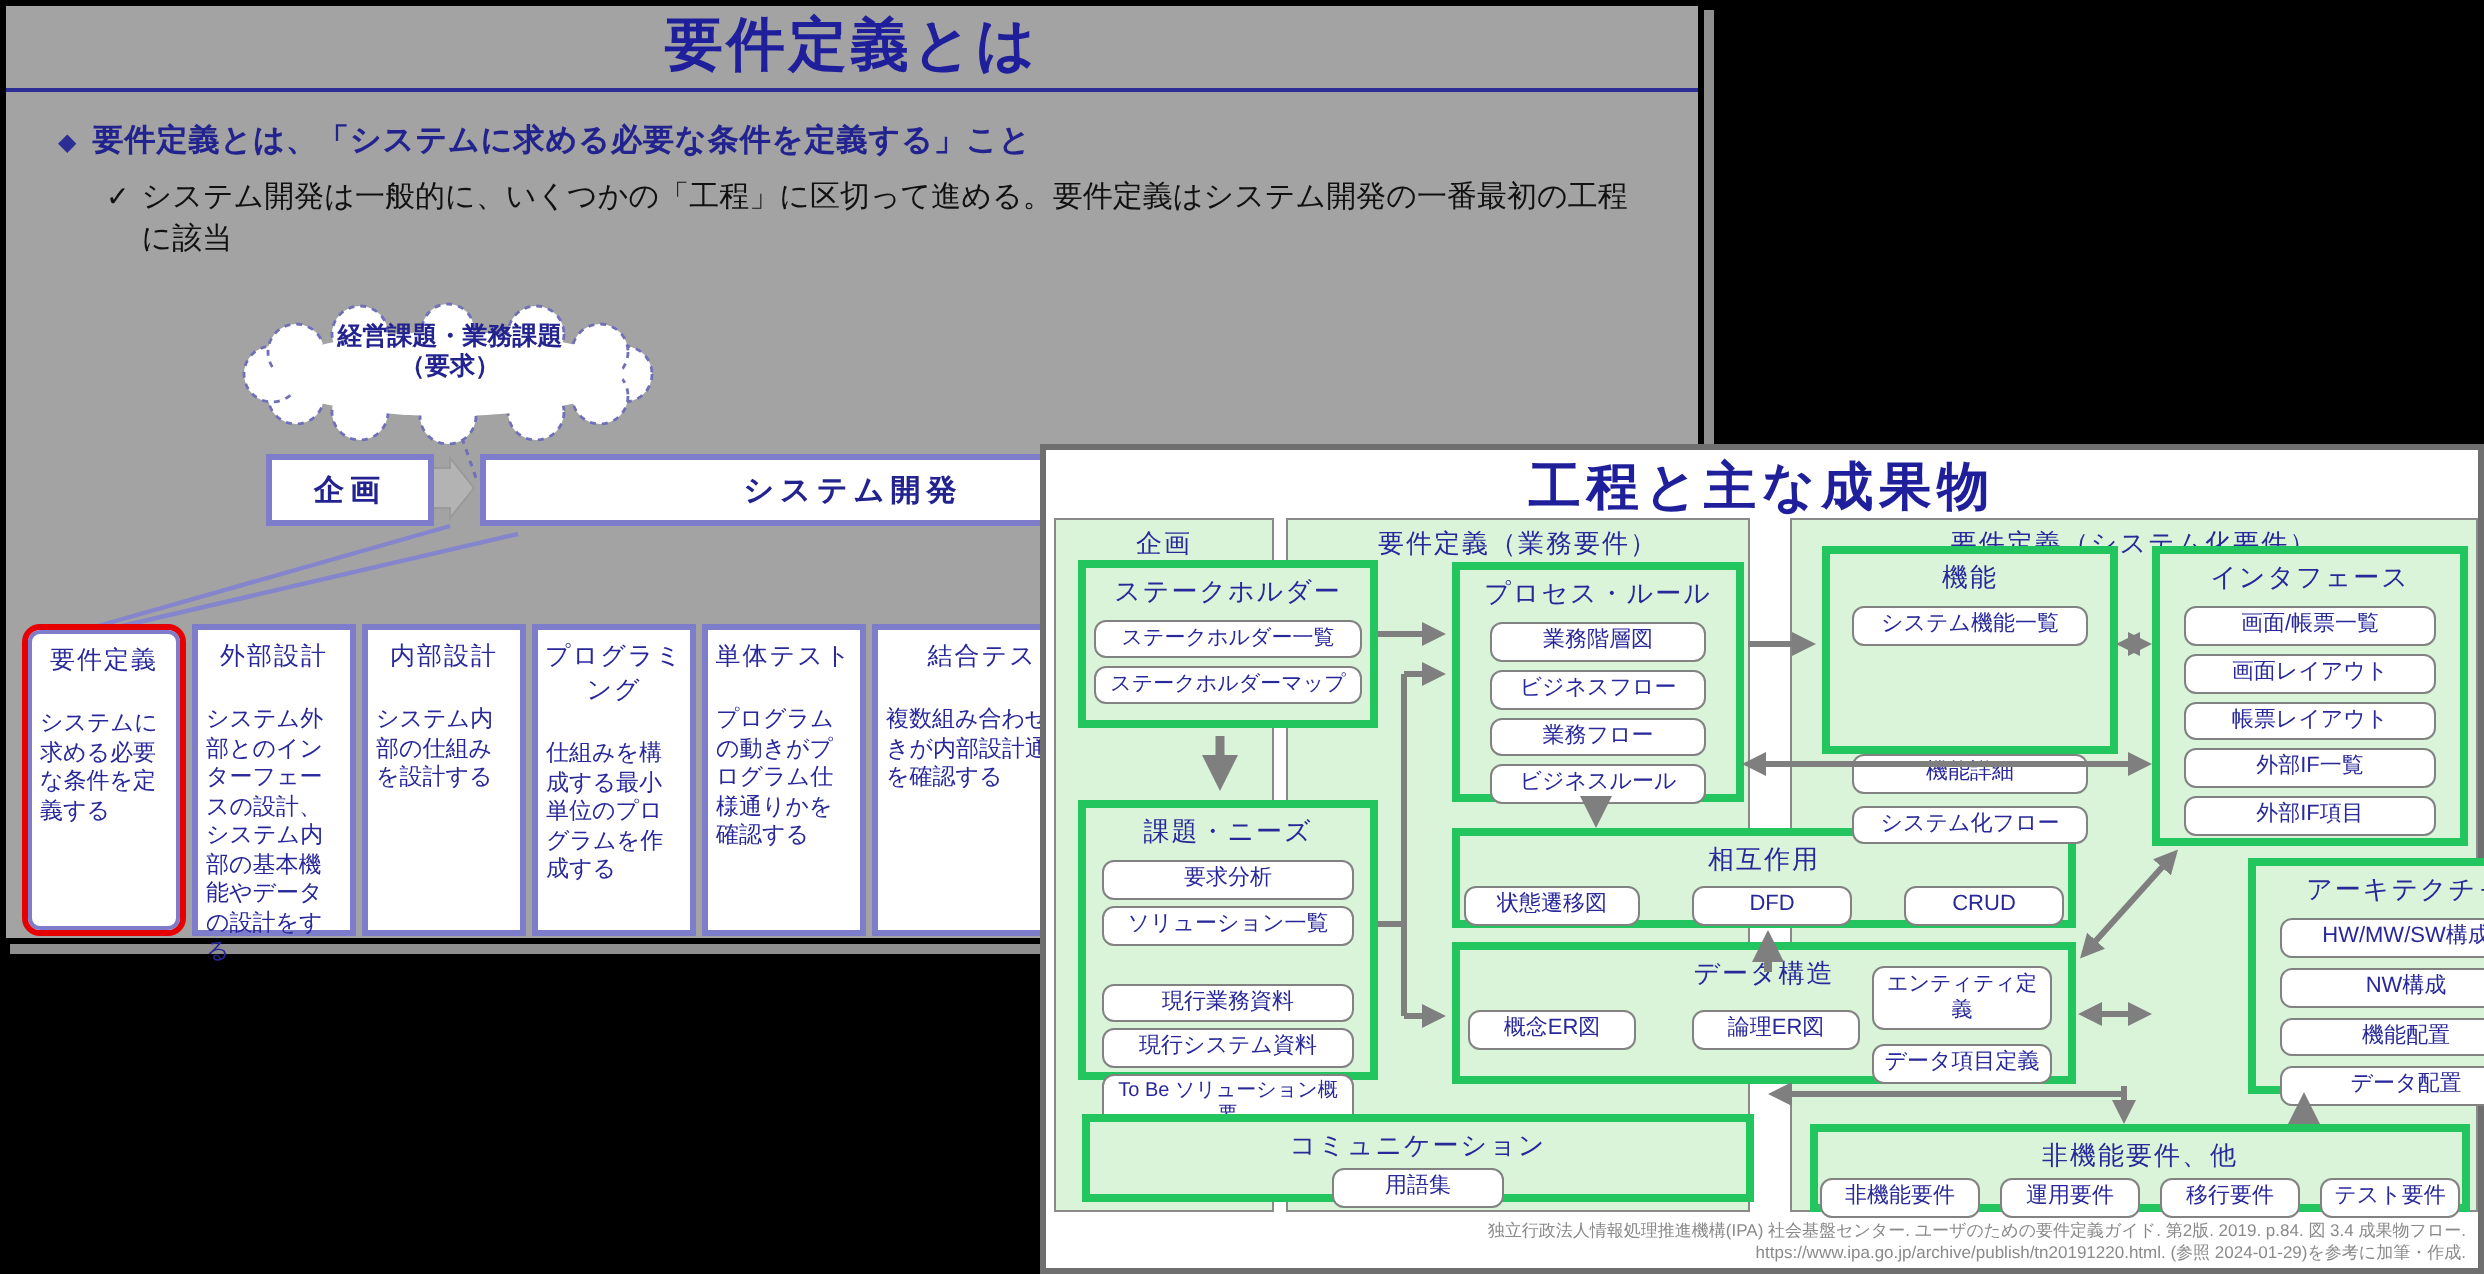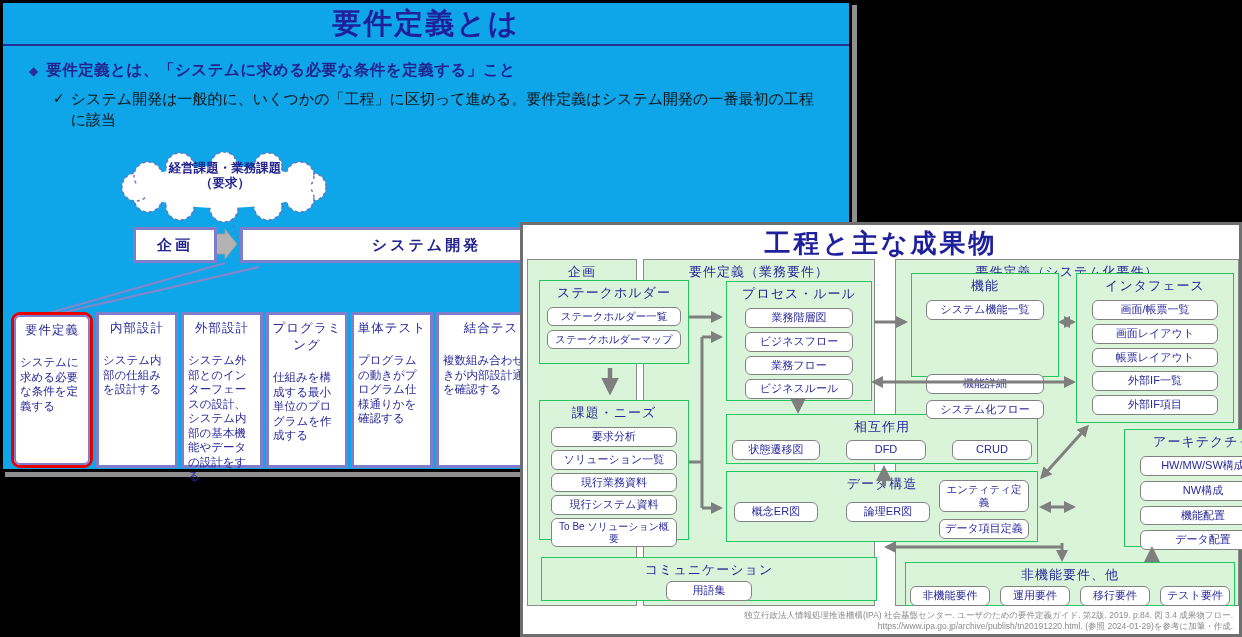--- a/index.html
+++ b/index.html
@@ -5,21 +5,21 @@
   html,body{margin:0;padding:0;}
   body{
     width:1242px;height:637px;position:relative;overflow:hidden;
     background:#000;
     font-family:"Liberation Sans","DejaVu Sans",sans-serif;
     color:#28289a;
   }
   
   .slide1{
     position:absolute;left:0;top:0;width:852px;height:472px;
-    background:#0ea5e9;border:3px solid #000;box-sizing:border-box;
+    background:#a3a3a3;border:3px solid #000;box-sizing:border-box;
     box-shadow:5px 5px 0 #8f8f8f;z-index:1;
   }
   .s1-titlebar{position:absolute;left:0;top:0;right:0;height:41px;border-bottom:2px solid #2d2d96;text-align:center;}
   .s1-title{font-size:29px;font-weight:bold;color:#1f1f9c;letter-spacing:2px;line-height:41px;}
   .s1-bullet{position:absolute;left:26px;top:57px;display:flex;align-items:flex-start;}
   .s1-bullet .diamond{color:#2d2d96;font-size:12px;margin:4px 8px 0 0;}
   .s1-bullet .btxt{font-size:15.5px;font-weight:bold;color:#23238f;letter-spacing:.5px;}
   .s1-sub{position:absolute;left:50px;top:85px;display:flex;align-items:flex-start;color:#111;}
   .s1-sub .check{font-size:14px;margin:2px 6px 0 0;color:#111;}
   .s1-sub .stxt{font-size:15px;line-height:21px;width:756px;color:#111;}
@@ -42,21 +42,21 @@
   .ph-body{margin-top:16px;padding:0 4px;font-size:11.5px;line-height:14.5px;color:#28289a;}
   
   .slide2{
     position:absolute;left:520px;top:222px;width:722px;height:415px;
     background:#fff;border:3px solid #6f6f6f;box-sizing:border-box;z-index:20;
   }
   .s2-title{position:absolute;left:0;top:1px;width:716px;text-align:center;
     font-size:26px;font-weight:bold;color:#1f1f9c;letter-spacing:3px;}
   .panel{position:absolute;background:#d9f4d9;border:1px solid #8a8a8a;box-sizing:border-box;}
   .panel-h{text-align:center;font-size:13px;color:#28289a;margin-top:3px;letter-spacing:1px;}
-  .section{position:absolute;background:#d9f4d9;border:1px solid #22c55e;box-sizing:border-box;z-index:3;}
+  .section{position:absolute;background:#d9f4d9;border:4px solid #22c55e;box-sizing:border-box;z-index:3;}
   .sec-title{text-align:center;font-size:13px;color:#28289a;margin-top:3px;letter-spacing:1px;}
   .sec-items{display:flex;flex-direction:column;align-items:center;gap:4px;margin-top:5px;}
   .sec-items.row{flex-direction:row;justify-content:center;gap:26px;}
   .item{background:#fff;border:1.5px solid #828282;border-radius:6px;box-sizing:border-box;
         font-size:11px;color:#28289a;text-align:center;padding:2px 4px;line-height:1.25;}
   .arrows{position:absolute;left:0;top:0;width:716px;height:409px;z-index:6;pointer-events:none;}
   .citation{position:absolute;right:6px;top:385px;text-align:right;color:#8a8a8a;font-size:8.5px;line-height:11px;z-index:7;}
   .ds-side{position:absolute;display:flex;flex-direction:column;gap:7px;}
 </style>
 </head>
@@ -114,26 +114,26 @@
   </div>
 
   <div class="phase-row">
     <div class="phase hl">
       <div class="inner">
         <div class="ph-title">要件定義</div>
         <div class="ph-body">システムに求める必要な条件を定義する</div>
       </div>
     </div>
     <div class="phase">
+      <div class="ph-title">外部設計</div>
+      <div class="ph-body">システム外部とのインターフェースの設計、システム内部の基本機能やデータの設計をする</div>
+    </div>
+    <div class="phase">
       <div class="ph-title">内部設計</div>
       <div class="ph-body">システム内部の仕組みを設計する</div>
-    </div>
-    <div class="phase">
-      <div class="ph-title">外部設計</div>
-      <div class="ph-body">システム外部とのインターフェースの設計、システム内部の基本機能やデータの設計をする</div>
     </div>
     <div class="phase">
       <div class="ph-title">プログラミング</div>
       <div class="ph-body">仕組みを構成する最小単位のプログラムを作成する</div>
     </div>
     <div class="phase">
       <div class="ph-title">単体テスト</div>
       <div class="ph-body">プログラムの動きがプログラム仕様通りかを確認する</div>
     </div>
     <div class="phase wide">
@@ -162,21 +162,21 @@
       <div class="item" style="width:134px;font-size:10.5px;">ステークホルダー一覧</div>
       <div class="item" style="width:134px;font-size:10.5px;">ステークホルダーマップ</div>
     </div>
   </div>
 
   <div class="section" style="left:16px;top:175px;width:150px;height:140px;">
     <div class="sec-title">課題・ニーズ</div>
     <div class="sec-items" style="gap:3px;">
       <div class="item" style="width:126px;">要求分析</div>
       <div class="item" style="width:126px;">ソリューション一覧</div>
-      <div class="item" style="width:126px;">現行業務資料</div>
+      <div class="item" style="width:126px;margin-top:16px;">現行業務資料</div>
       <div class="item" style="width:126px;">現行システム資料</div>
       <div class="item" style="width:126px;font-size:10px;line-height:1.15;">To Be ソリューション概要</div>
     </div>
   </div>
 
   <div class="section" style="left:203px;top:56px;width:146px;height:120px;">
     <div class="sec-title">プロセス・ルール</div>
     <div class="sec-items">
       <div class="item" style="width:108px;">業務階層図</div>
       <div class="item" style="width:108px;">ビジネスフロー</div>

